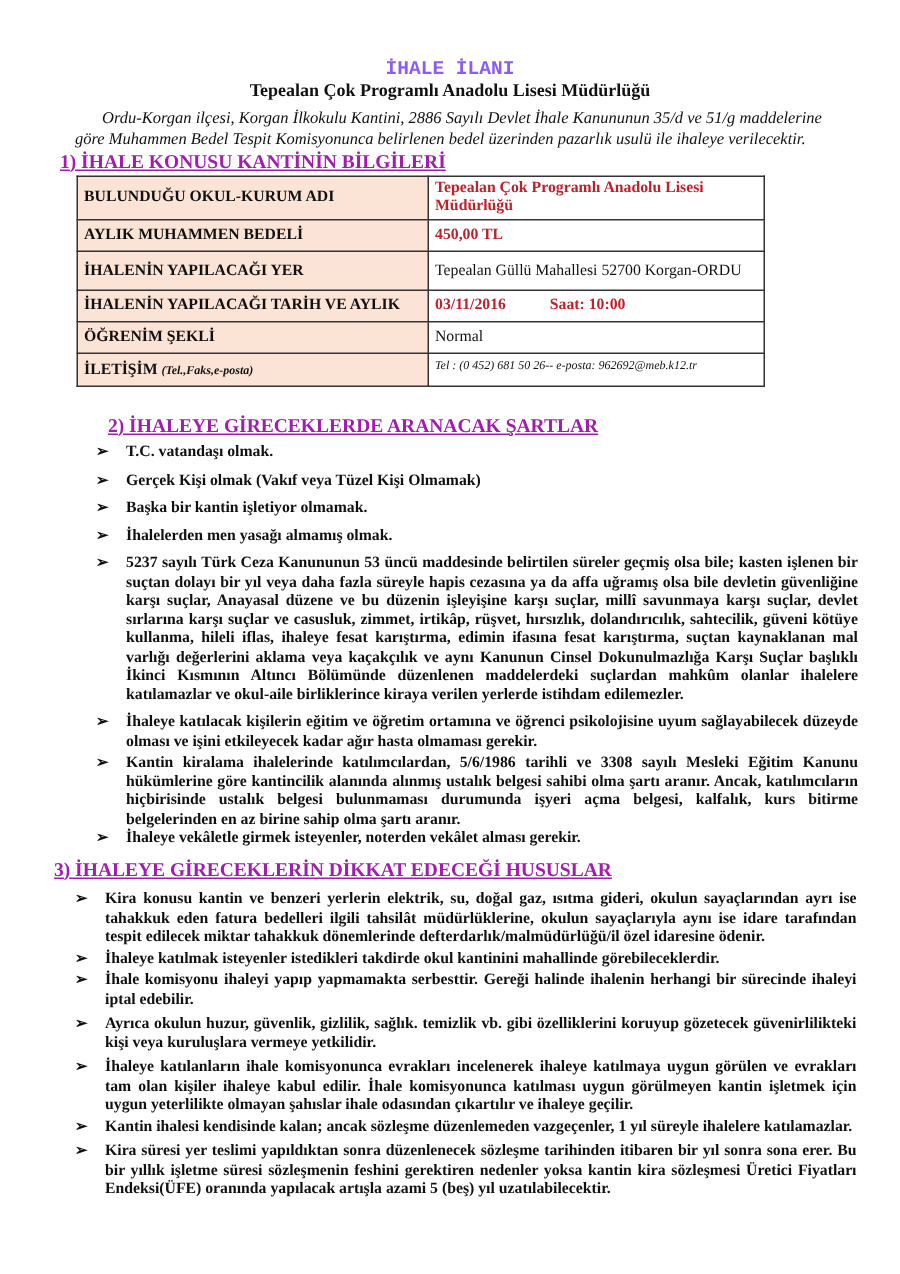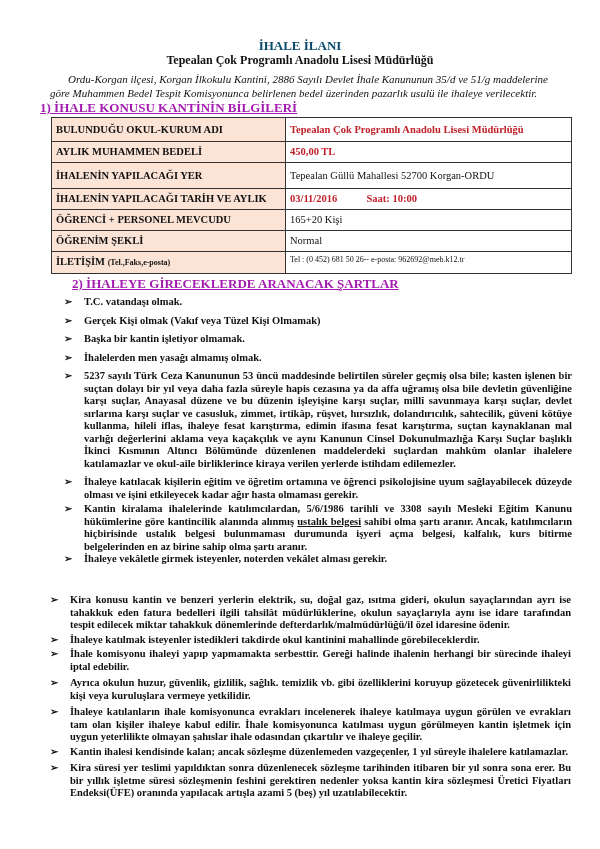--- a/index.html
+++ b/index.html
@@ -1,39 +1,39 @@
 <!DOCTYPE html>
 <html><head>
 <meta charset="utf-8">
 <style>
   html, body { margin:0; padding:0; background:#ffffff; }
   body { width:600px; height:849px; position:relative; overflow:hidden;
          font-family:"Liberation Serif", serif; color:#111; }
   .page { position:absolute; left:0; top:0; width:600px; height:849px; }
   .title { position:absolute; top:38px; left:0; width:600px; text-align:center;
-           color:#0c4a6e; font-weight:bold; font-size:13px; }
+           color:#8b5cf6; font-weight:bold; font-size:13px;font-family:Liberation Mono, monospace; }
   .subtitle { position:absolute; top:53px; left:0; width:600px; text-align:center;
            font-weight:bold; font-size:12px; }
   .intro { position:absolute; top:73px; left:50px; width:510px; font-size:11px; line-height:13.5px;
            text-align:justify;font-style:italic; }
   .intro .l1 { display:block; text-indent:18px; }
   .sec-head { position:absolute; left:40px; color:#a21caf; font-weight:bold; font-size:13px;
               text-decoration:underline; text-decoration-thickness:1px; }
-  table.info { position:absolute; top:117px; left:51px; width:521px; border-collapse:collapse;
+  table.info { position:absolute; top:117px; left:51px; width:459px; border-collapse:collapse;
                font-size:10.5px; }
   table.info td { border:1px solid #333; padding:2px 4px; vertical-align:middle; line-height:12px; }
   table.info td.k { background:#fbe3d6; font-weight:bold; width:225px; height:16px; }
   table.info td.v { background:#fff; }
   .red { color:#c0202a; font-weight:bold; }
-  .small { font-size:8px; }
+  .small { font-size:8px;font-style:italic; }
   ul.list { position:absolute; margin:0; padding:0; list-style:none; font-weight:bold;
             font-size:10.5px; line-height:12.5px; }
   ul.list li { position:relative; padding-left:24px; text-align:justify; }
   ul.list li .bullet { position:absolute; left:4px; top:0; font-size:10px; }
-  .u { text-decoration:underline; }
+  .u { }
 </style>
 </head>
 <body>
 
 <div class="page">
 
   <div class="title">İHALE İLANI</div>
   <div class="subtitle">Tepealan Çok Programlı Anadolu Lisesi Müdürlüğü</div>
 
   <div class="intro">
@@ -59,24 +59,20 @@
     </tr>
     <tr style="height:20px;">
       <td class="k">İHALENİN YAPILACAĞI TARİH VE AYLIK</td>
       <td class="v red">
         <span>03/11/2016</span>
         <span style="display:inline-block;width:24px;"></span>
         <span>Saat: 10:00</span>
       </td>
     </tr>
     <tr style="height:20px;">
-      <td class="k">ÖĞRENCİ + PERSONEL MEVCUDU</td>
-      <td class="v">165+20 Kişi</td>
-    </tr>
-    <tr style="height:20px;">
       <td class="k">ÖĞRENİM ŞEKLİ</td>
       <td class="v">Normal</td>
     </tr>
     <tr style="height:22px;">
       <td class="k">
         <span>İLETİŞİM</span>
         <span class="small">(Tel.,Faks,e-posta)</span>
       </td>
       <td class="v small" style="vertical-align:top;margin-top:36px;">Tel : (0 452) 681 50 26-- e-posta: 962692@meb.k12.tr</td>
     </tr>
@@ -89,20 +85,21 @@
     <li style="margin-bottom:6px;"><span class="bullet">➢</span><span>T.C. vatandaşı olmak.</span></li>
     <li style="margin-bottom:6px;"><span class="bullet">➢</span><span>Gerçek Kişi olmak (Vakıf veya Tüzel Kişi Olmamak)</span></li>
     <li style="margin-bottom:6px;"><span class="bullet">➢</span><span>Başka bir kantin işletiyor olmamak.</span></li>
     <li style="margin-bottom:6px;"><span class="bullet">➢</span><span>İhalelerden men yasağı almamış olmak.</span></li>
     <li style="margin-bottom:6px;"><span class="bullet">➢</span><span>5237 sayılı Türk Ceza Kanununun 53 üncü maddesinde belirtilen süreler geçmiş olsa bile; kasten işlenen bir suçtan dolayı bir yıl veya daha fazla süreyle hapis cezasına ya da affa uğramış olsa bile devletin güvenliğine karşı suçlar, Anayasal düzene ve bu düzenin işleyişine karşı suçlar, millî savunmaya karşı suçlar, devlet sırlarına karşı suçlar ve casusluk, zimmet, irtikâp, rüşvet, hırsızlık, dolandırıcılık, sahtecilik, güveni kötüye kullanma, hileli iflas, ihaleye fesat karıştırma, edimin ifasına fesat karıştırma, suçtan kaynaklanan mal varlığı değerlerini aklama veya kaçakçılık ve aynı Kanunun Cinsel Dokunulmazlığa Karşı Suçlar başlıklı İkinci Kısmının Altıncı Bölümünde düzenlenen maddelerdeki suçlardan mahkûm olanlar ihalelere katılamazlar ve okul-aile birliklerince kiraya verilen yerlerde istihdam edilemezler.</span></li>
     <li style="margin-bottom:2px;"><span class="bullet">➢</span><span>İhaleye katılacak kişilerin eğitim ve öğretim ortamına ve öğrenci psikolojisine uyum sağlayabilecek düzeyde olması ve işini etkileyecek kadar ağır hasta olmaması gerekir.</span></li>
     <li style="margin-bottom:0;"><span class="bullet">➢</span><span>Kantin kiralama ihalelerinde katılımcılardan, 5/6/1986 tarihli ve 3308 sayılı Mesleki Eğitim Kanunu hükümlerine göre kantincilik alanında alınmış </span><span class="u">ustalık belgesi</span><span> sahibi olma şartı aranır. Ancak, katılımcıların hiçbirisinde ustalık belgesi bulunmaması durumunda işyeri açma belgesi, kalfalık, kurs bitirme belgelerinden en az birine sahip olma şartı aranır.</span></li>
     <li><span class="bullet">➢</span><span>İhaleye vekâletle girmek isteyenler, noterden vekâlet alması gerekir.</span></li>
   </ul>
 
+  <div class="sec-head" style="top:572px;left:36px;">3) İHALEYE GİRECEKLERİN DİKKAT EDECEĞİ HUSUSLAR</div>
 
   <ul class="list" style="top:594px;left:46px;width:525px;">
     <li style="margin-bottom:2px;"><span class="bullet">➢</span><span>Kira konusu kantin ve benzeri yerlerin elektrik, su, doğal gaz, ısıtma gideri, okulun sayaçlarından ayrı ise tahakkuk eden fatura bedelleri ilgili tahsilât müdürlüklerine, okulun sayaçlarıyla aynı ise idare tarafından tespit edilecek miktar tahakkuk dönemlerinde defterdarlık/malmüdürlüğü/il özel idaresine ödenir.</span></li>
     <li style="margin-bottom:2px;"><span class="bullet">➢</span><span>İhaleye katılmak isteyenler istedikleri takdirde okul kantinini mahallinde görebileceklerdir.</span></li>
     <li style="margin-bottom:4px;"><span class="bullet">➢</span><span>İhale komisyonu ihaleyi yapıp yapmamakta serbesttir. Gereği halinde ihalenin herhangi bir sürecinde ihaleyi iptal edebilir.</span></li>
     <li style="margin-bottom:4px;"><span class="bullet">➢</span><span>Ayrıca okulun huzur, güvenlik, gizlilik, sağlık. temizlik vb. gibi özelliklerini koruyup gözetecek güvenirlilikteki kişi veya kuruluşlara vermeye yetkilidir.</span></li>
     <li style="margin-bottom:2px;"><span class="bullet">➢</span><span>İhaleye katılanların ihale komisyonunca evrakları incelenerek ihaleye katılmaya uygun görülen ve evrakları tam olan kişiler ihaleye kabul edilir. İhale komisyonunca katılması uygun görülmeyen kantin işletmek için uygun yeterlilikte olmayan şahıslar ihale odasından çıkartılır ve ihaleye geçilir.</span></li>
     <li style="margin-bottom:4px;"><span class="bullet">➢</span><span>Kantin ihalesi kendisinde kalan; ancak sözleşme düzenlemeden vazgeçenler, 1 yıl süreyle ihalelere katılamazlar.</span></li>
     <li><span class="bullet">➢</span><span>Kira süresi yer teslimi yapıldıktan sonra düzenlenecek sözleşme tarihinden itibaren bir yıl sonra sona erer. Bu bir yıllık işletme süresi sözleşmenin feshini gerektiren nedenler yoksa kantin kira sözleşmesi Üretici Fiyatları Endeksi(ÜFE) oranında yapılacak artışla azami 5 (beş) yıl uzatılabilecektir.</span></li>
   </ul>

